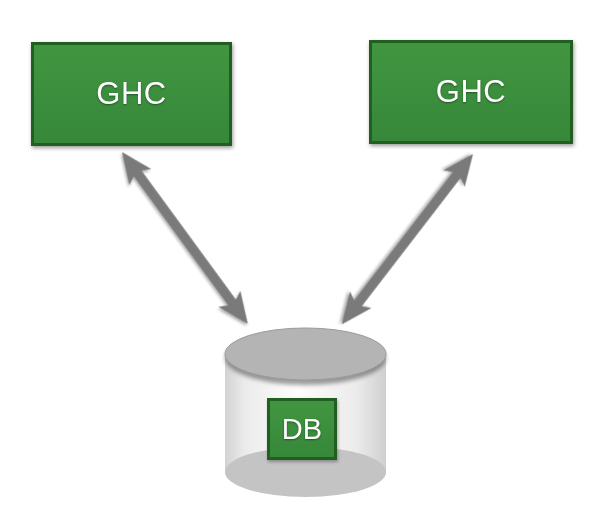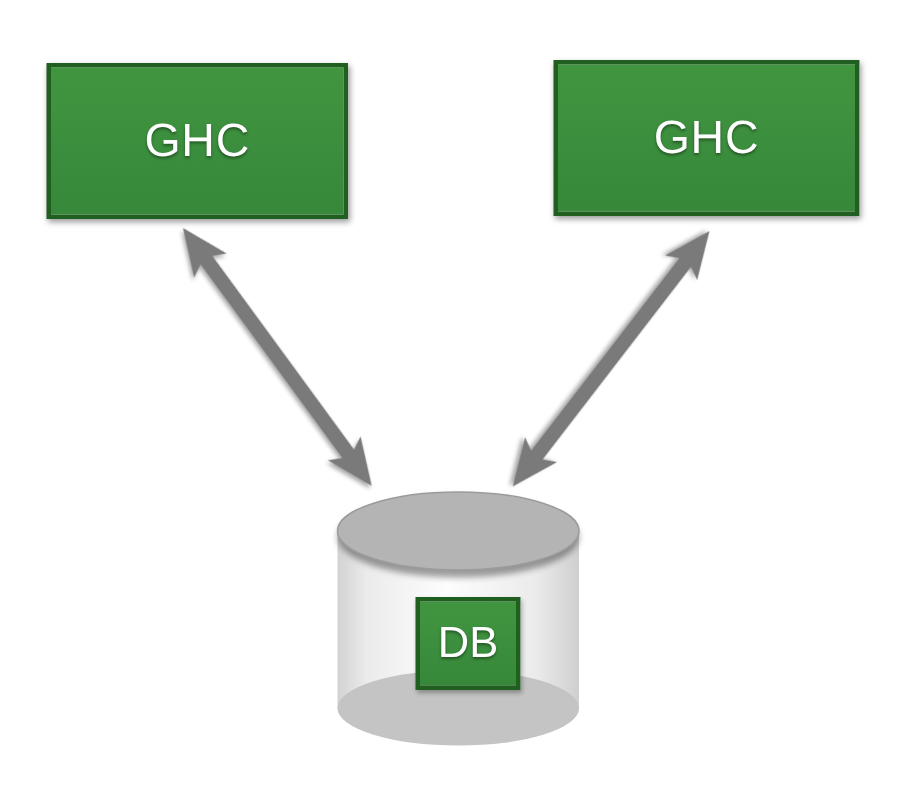--- a/index.html
+++ b/index.html
@@ -36,21 +36,21 @@
     text-shadow: 0 1px 2px rgba(0,0,0,0.40);
   }
   .node-main {
     font-size: 31px;
     line-height: 44px;
     letter-spacing: 0.5px;
   }
   .node-webapp { left: 31px; top: 42px; width: 201px; height: 104px; }
   .node-runner { left: 369px; top: 40px; width: 204px; height: 104px; }
   .node-db {
-    left: 277px; top: 398px; width: 70px; height: 62px;
+    left: 267px; top: 398px; width: 70px; height: 62px;
     font-size: 29px;
     line-height: 30px;
     box-shadow: 1px 2px 3px rgba(0,0,0,0.30);
   }
   .arrow {
     filter: drop-shadow(1px 2px 1.5px rgba(0,0,0,0.35));
   }
 </style>
 </head>
 <body>

